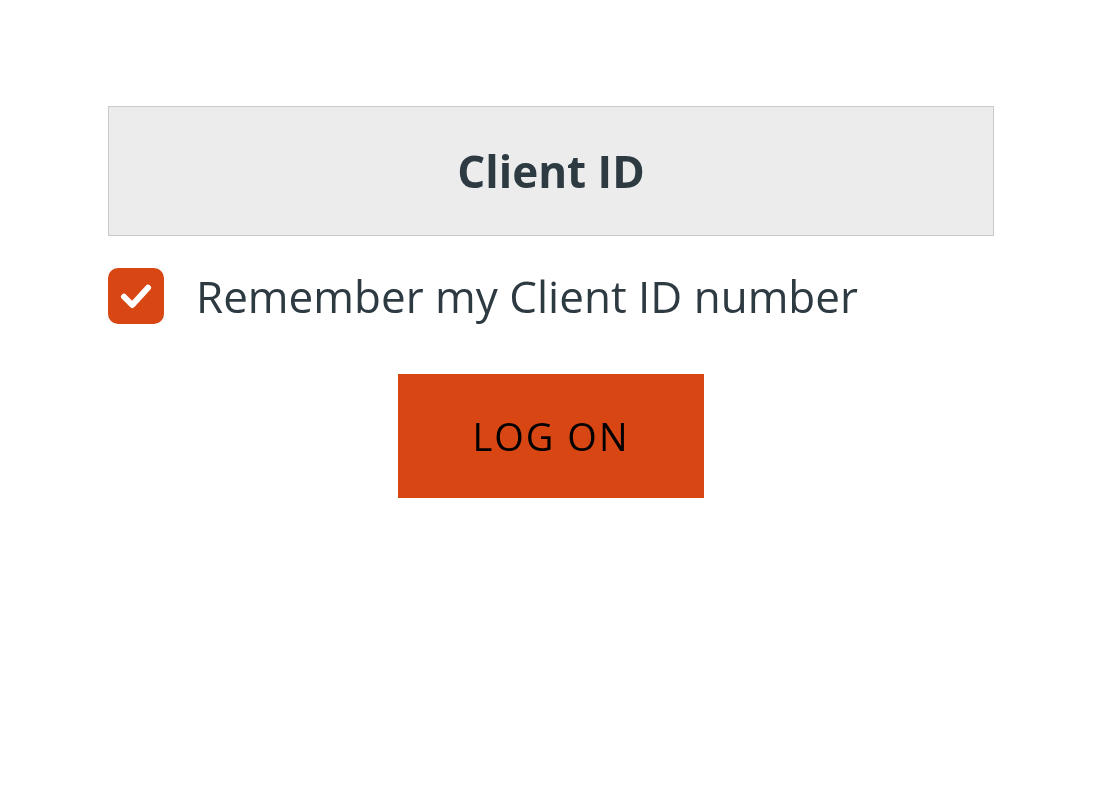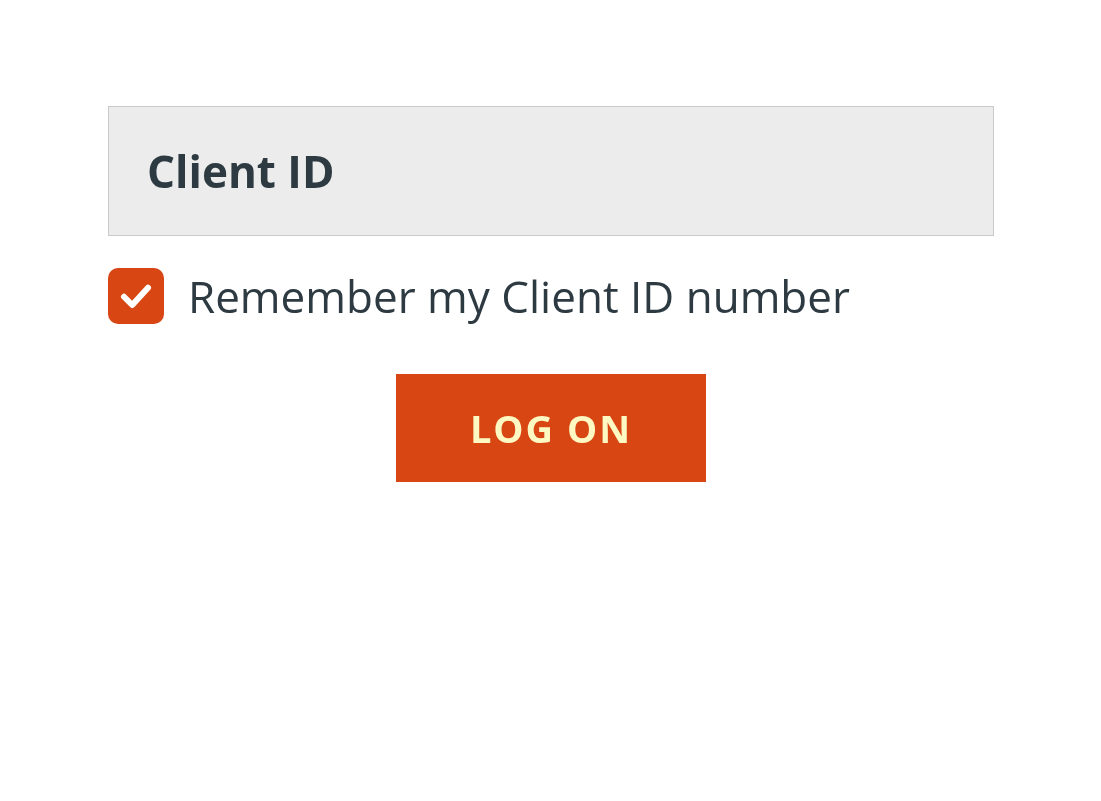--- a/index.html
+++ b/index.html
@@ -21,20 +21,21 @@
     width: 100%;
     height: 130px;
     background: #ececec;
     border: 1px solid #c9c9c9;
     padding: 0 38px;
     font-size: 44px;
     font-weight: 700;
     color: #2d3a42;
     outline: none;
     font-family: inherit;
+    text-align: center;
   }
   .text-input::placeholder {
     color: #2d3a42;
     opacity: 1;
     font-weight: 700;
   }
   .remember-row {
     display: flex;
     align-items: center;
     margin: 30px 0 30px 0;
@@ -45,39 +46,39 @@
     border-radius: 10px;
     background: #d84613;
     display: flex;
     align-items: center;
     justify-content: center;
     cursor: pointer;
     flex: 0 0 auto;
   }
   .checkbox svg { display: block; }
   .remember-label {
-    margin-left: 24px;
+    margin-left: 32px;
     font-size: 44px;
     font-weight: 400;
     color: #2d3a42;
     white-space: nowrap;
   }
   .button-row {
     margin-top: 48px;
     display: flex;
     justify-content: center;
   }
   .logon-button {
     background: #d84613;
-    color: #fef9c3;
+    color: #000000;
     border: none;
     padding: 0 74px;
-    height: 108px;
+    height: 124px;
     font-size: 38px;
-    font-weight: 700;
+    font-weight: 400;
     letter-spacing: 2px;
     cursor: pointer;
     font-family: inherit;
   }
 </style>
 </head>
 <body>
 
 <div class="login-form">
 

